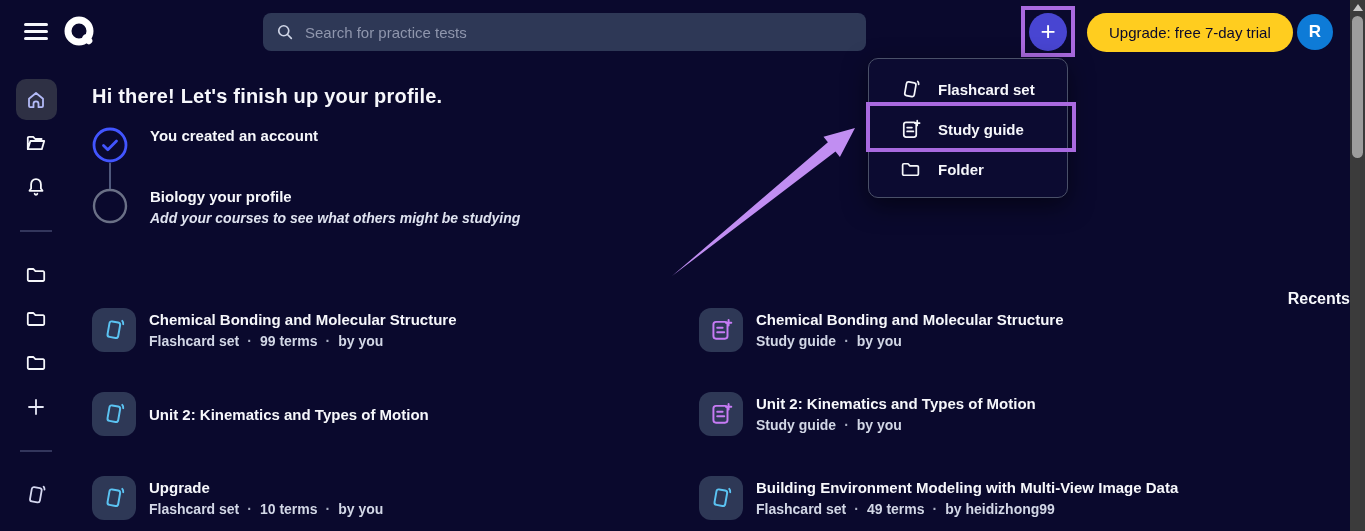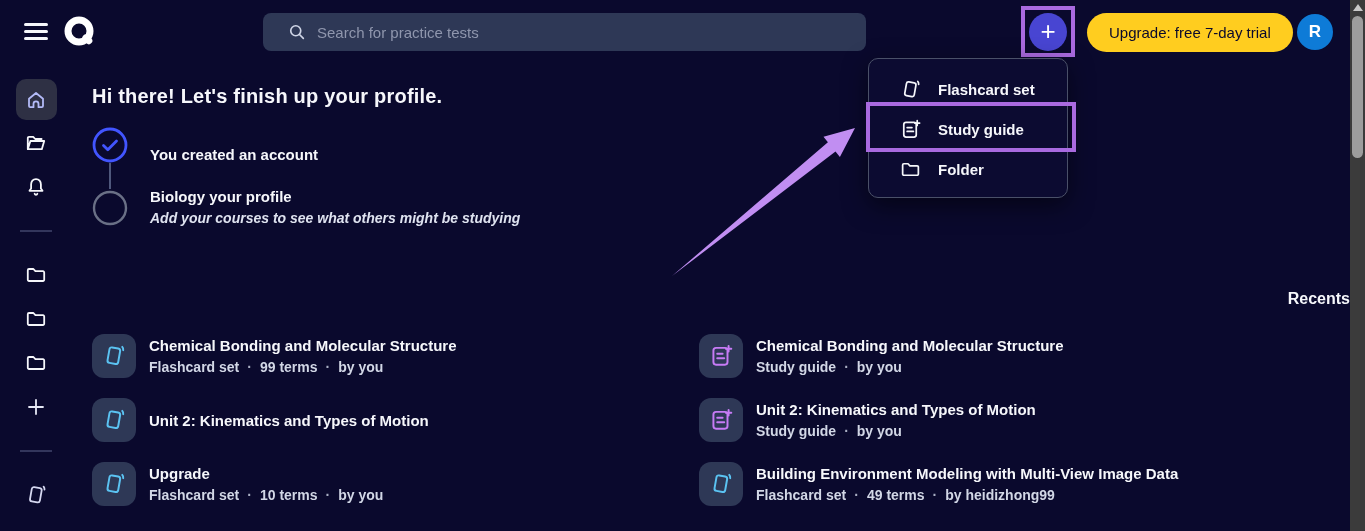--- a/index.html
+++ b/index.html
@@ -12,21 +12,21 @@
   }
 
   
   .topbar { position:absolute; top:0; left:0; width:1350px; height:64px; }
   .hamburger { position:absolute; left:24px; top:20px; width:24px; height:22px;
     display:flex; flex-direction:column; justify-content:center; gap:4px; cursor:pointer; }
   .hamburger span { display:block; width:24px; height:3px; background:#f6f7fb; border-radius:2px; }
   .logo { position:absolute; left:61px; top:14px; width:36px; height:36px; cursor:pointer; }
 
   .searchbar { position:absolute; left:263px; top:13px; width:603px; height:38px;
-    background:#2e3856; border-radius:8px; display:flex; align-items:center; padding:0 24px; }
+    background:#2e3856; border-radius:8px; display:flex; align-items:center; padding:0 12px; }
   .searchbar svg { flex:0 0 auto; margin-right:10px; }
   .searchbar input { flex:1; background:transparent; border:none; outline:none;
     color:#f6f7fb; font-size:15px; font-family:inherit; }
   .searchbar input::placeholder { color:#8f96ad; }
 
   .plus-highlight { position:absolute; left:1021px; top:6px; width:54px; height:51px;
     border:4px solid #a96ae0; display:flex; align-items:center; justify-content:center; }
   .plus-btn { width:38px; height:38px; border-radius:50%; background:#4845d2;
     color:#ffffff; font-size:26px; font-weight:400; line-height:36px; text-align:center; cursor:pointer; }
 
@@ -44,31 +44,31 @@
   .side-item { width:44px; height:44px; display:flex; align-items:center; justify-content:center;
     cursor:pointer; border-radius:10px; }
   .side-item.active { width:41px; height:41px; margin:2px 0 1px; background:#2e3044; }
   .side-divider { width:32px; height:0; border-top:2px solid #33365c; margin:21px 0; }
 
   
   .main { position:absolute; left:0; top:64px; width:1350px; height:467px; padding-left:92px; }
   .page-title { font-size:20px; font-weight:700; letter-spacing:.2px; margin-top:21px; }
 
   .steps { position:relative; margin-top:19px; }
-  .step-row { display:flex; align-items:flex-end; }
+  .step-row { display:flex; align-items:flex-start; }
   .step-row + .step-row { margin-top:25px; }
   .step-circle { width:36px; height:36px; flex:0 0 auto; }
   .step-text { margin-left:22px; }
   .step-title { font-size:15px; font-weight:700; }
   .step-sub { font-size:14px; font-weight:600; color:#dfe3f0; margin-top:5px;font-style:italic; }
   .step-connector { position:absolute; left:17px; top:36px; height:26px; width:2px; background:#4f587c; }
 
   .recents { margin-top:64px; }
   .recents-heading { font-size:16px; font-weight:700;text-align:right; }
-  .recents-grid { margin-top:26px; display:grid; grid-template-columns:607px 1fr; row-gap:20px; }
+  .recents-grid { display:grid; grid-template-columns:607px 1fr; row-gap:40px; }
   .recent-item { display:flex; align-items:center; cursor:pointer; }
   .tile { width:44px; height:44px; border-radius:12px; background:#2e3856;
     display:flex; align-items:center; justify-content:center; flex:0 0 auto; }
   .recent-text { margin-left:13px; }
   .recent-title { font-size:15px; font-weight:700; }
   .recent-meta { font-size:14px; font-weight:700; color:#d2d7e6; margin-top:5px; }
   .recent-meta .dot { margin:0 8px; color:#aab0c4; }
 
   
   .dropdown { position:absolute; left:868px; top:58px; width:200px; height:140px;

